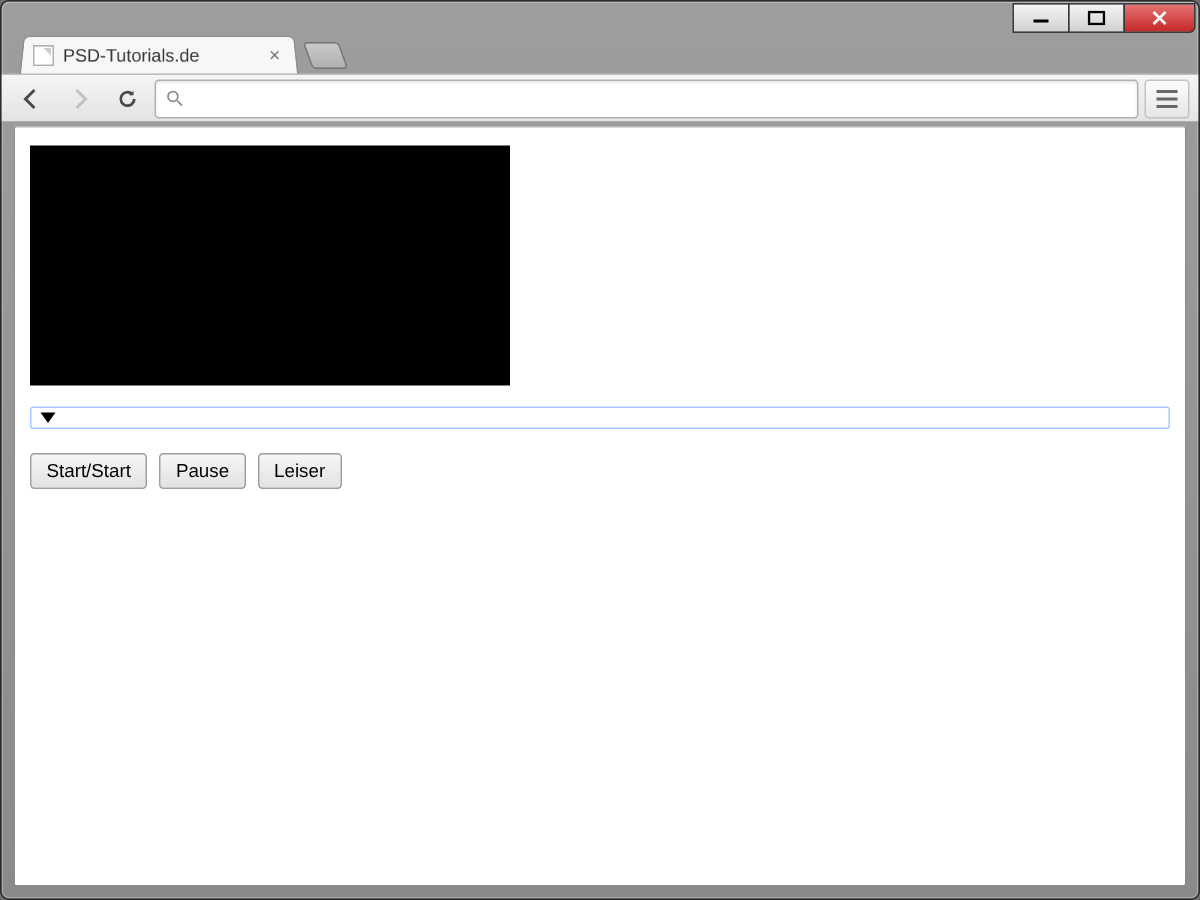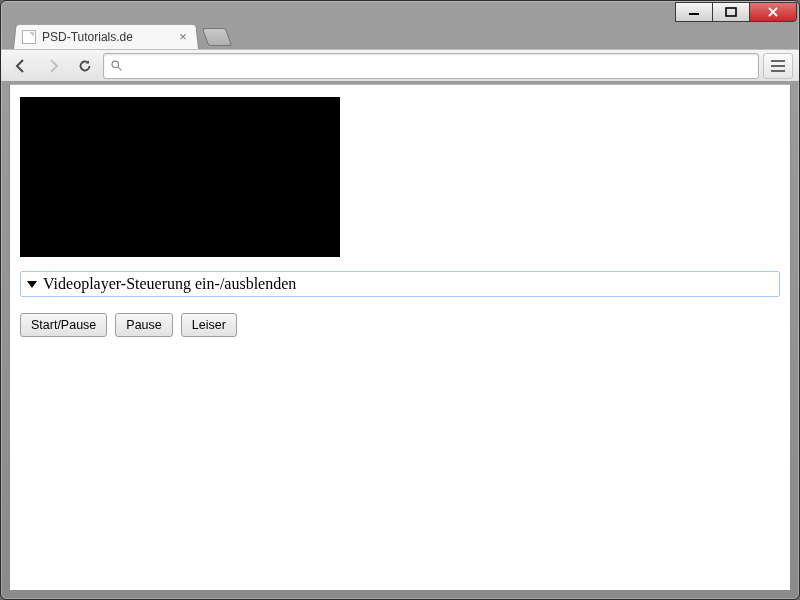--- a/index.html
+++ b/index.html
@@ -260,26 +260,25 @@
   </div>
 
   <div class="viewport">
     <div class="page">
 
       <div class="video-box"></div>
 
       <details class="player" open="">
         <summary>
           <span class="disclosure"></span>
-          <span>Videoplayer-Steuerung ein-/ausblenden</span>
         </summary>
       </details>
 
       <div class="btn-row">
-        <button class="ui">Start/Pause</button>
+        <button class="ui">Start/Start</button>
         <button class="ui">Pause</button>
         <button class="ui">Leiser</button>
       </div>
 
     </div>
   </div>
 
 </div>
 
 </body></html>

